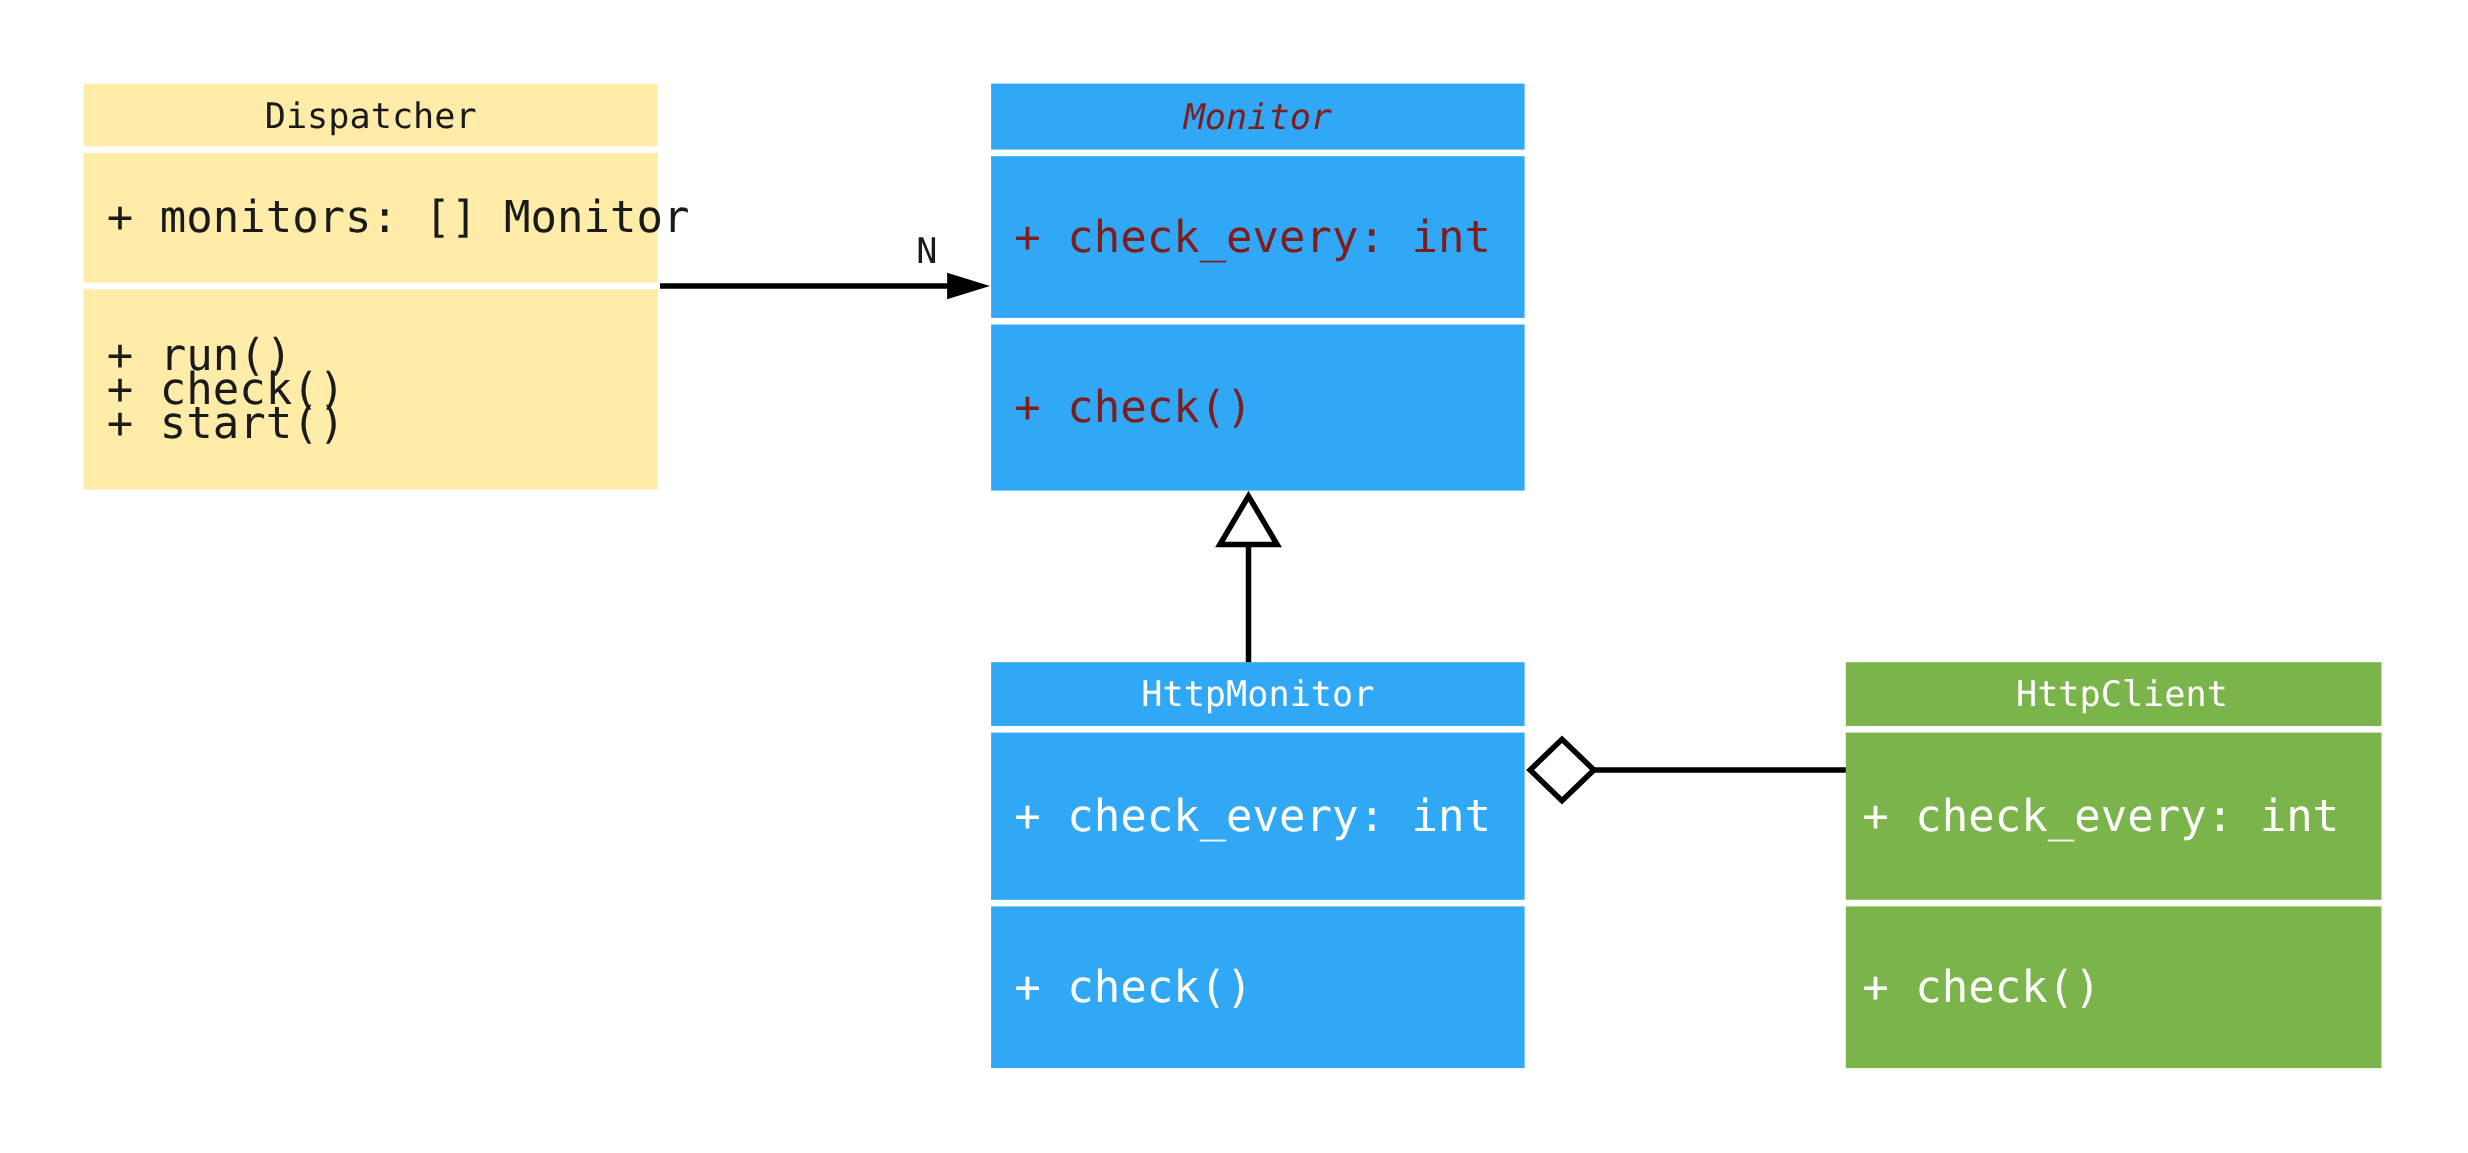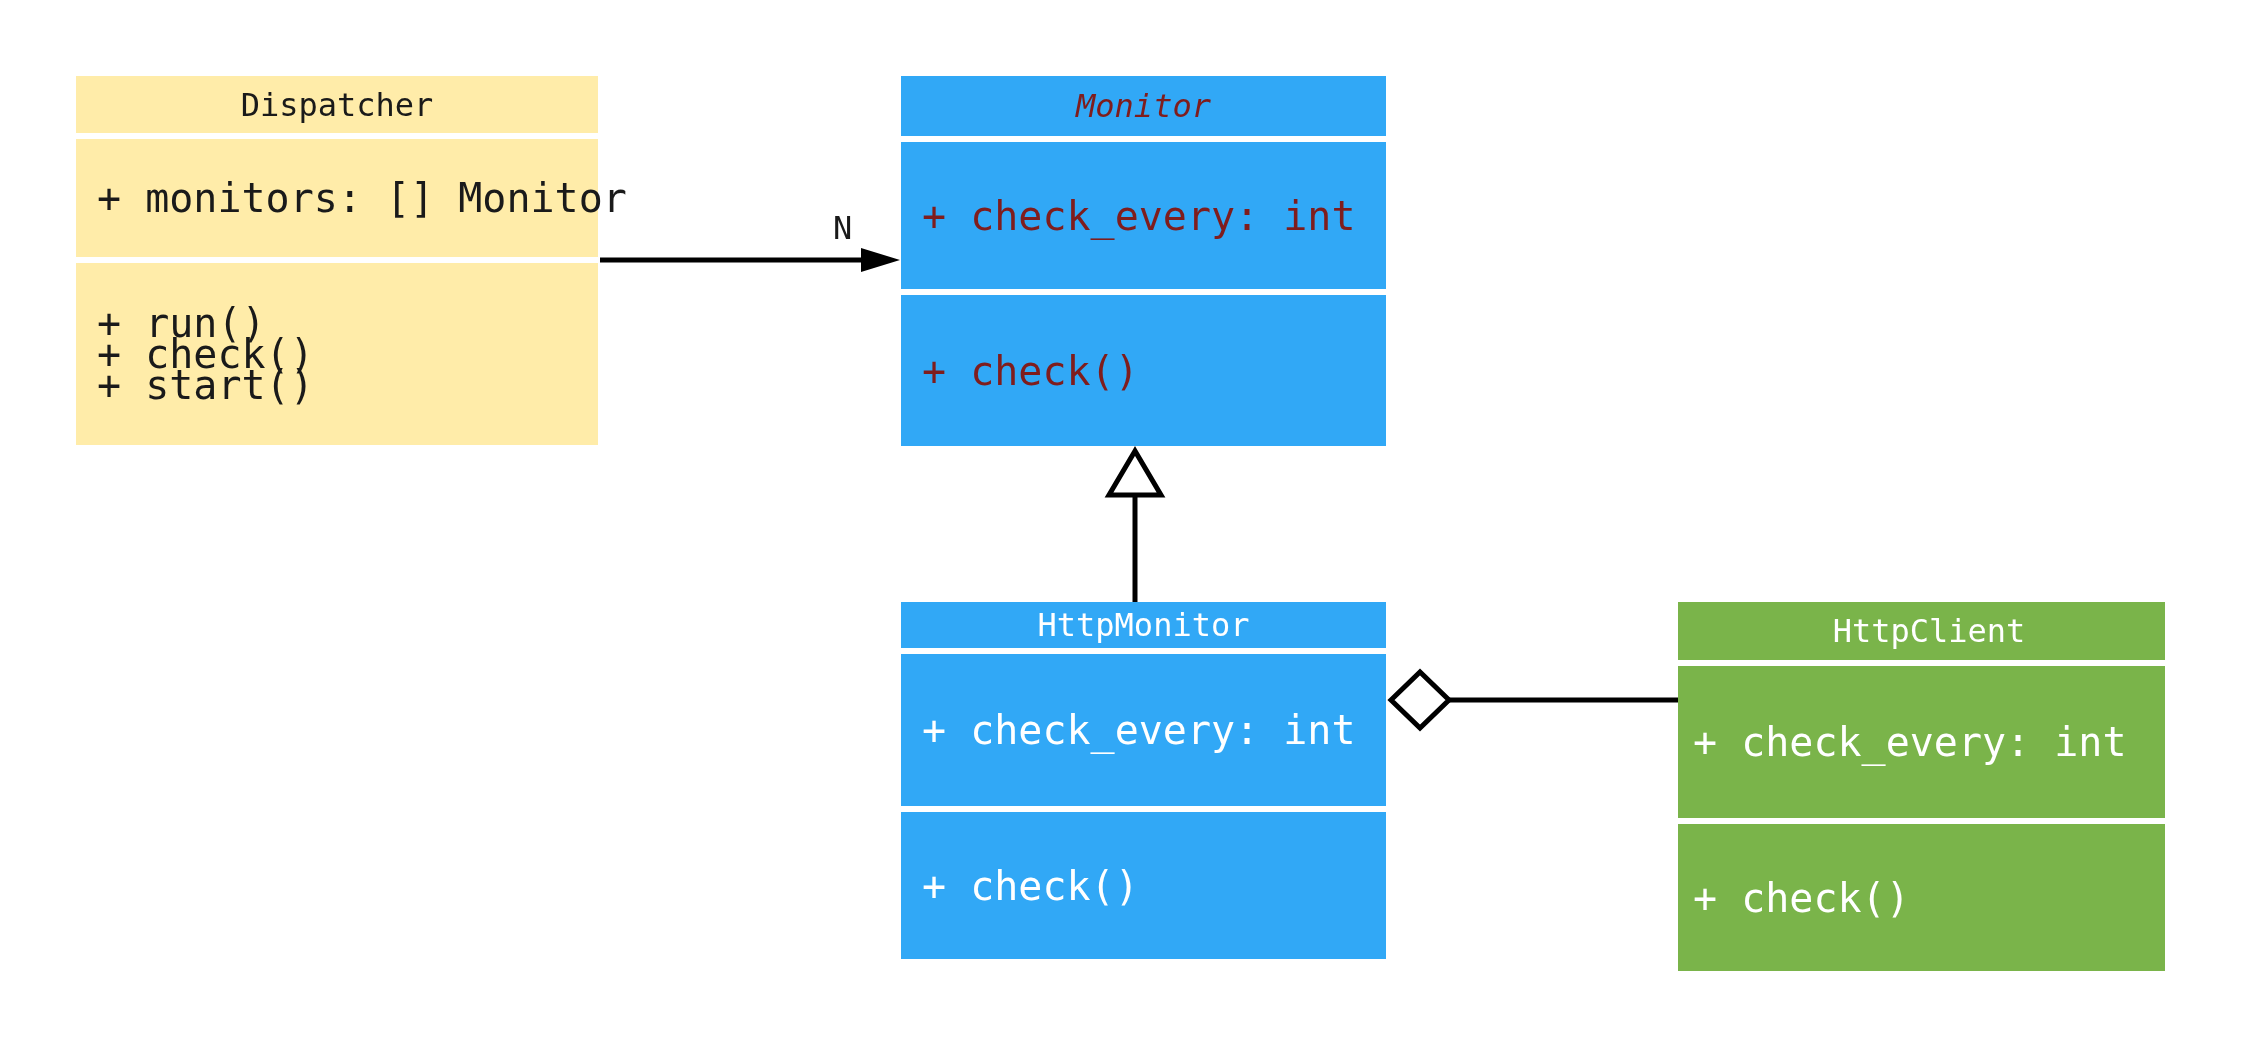--- a/index.html
+++ b/index.html
@@ -28,21 +28,21 @@
   
   .c-monitor{left:901px;top:76px;width:485px;height:370px;color:#7f1d1d;}
   .c-monitor .row{background:#31A8F6;}
   .c-monitor .title{height:60px;font-style:italic;}
   .c-monitor .attrs{height:147px;}
   .c-monitor .methods{height:151px;}
 
   
   .c-httpmonitor{left:901px;top:602px;width:485px;height:369px;color:#ffffff;}
   .c-httpmonitor .row{background:#31A8F6;}
-  .c-httpmonitor .title{height:46px;}
+  .c-httpmonitor .title{height:58px;}
   .c-httpmonitor .attrs{height:152px;}
   .c-httpmonitor .methods{height:147px;}
 
   
   .c-httpclient{left:1678px;top:602px;width:487px;height:369px;color:#ffffff;}
   .c-httpclient .row{background:#7AB44A;padding-left:15px;}
   .c-httpclient .title{height:58px;}
   .c-httpclient .attrs{height:152px;}
   .c-httpclient .methods{height:147px;}
 

